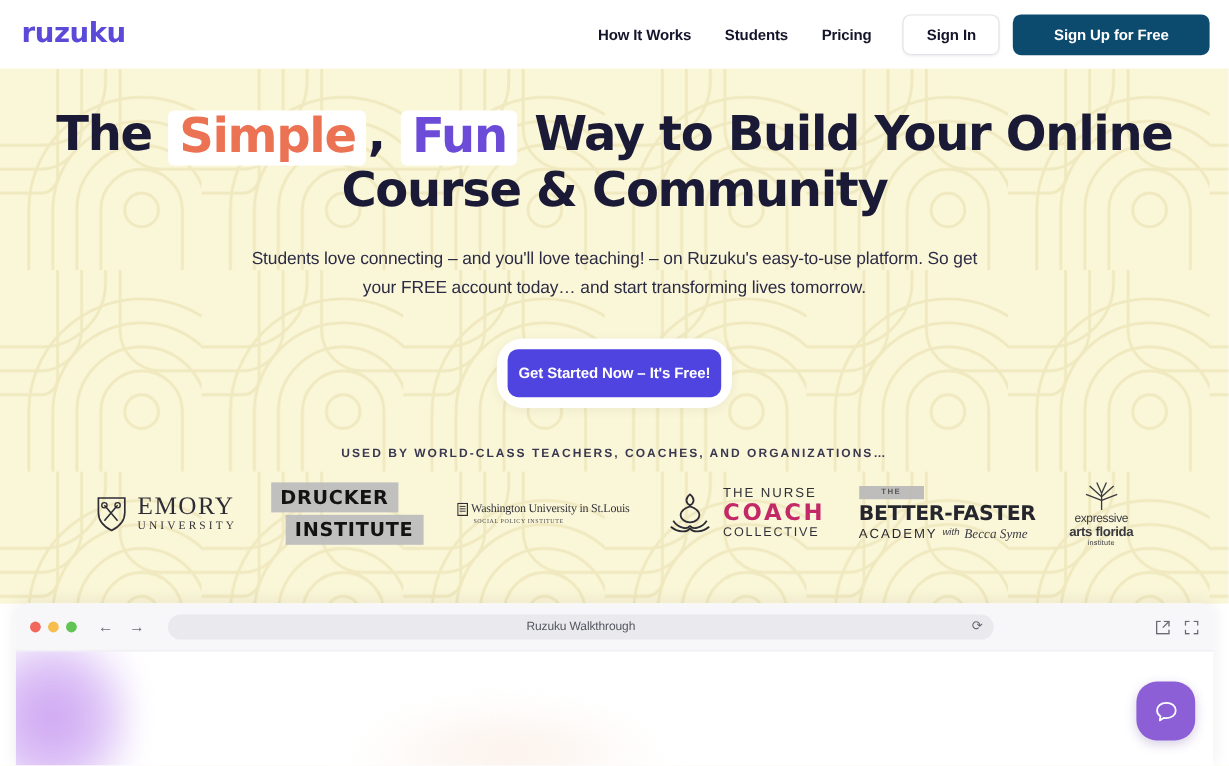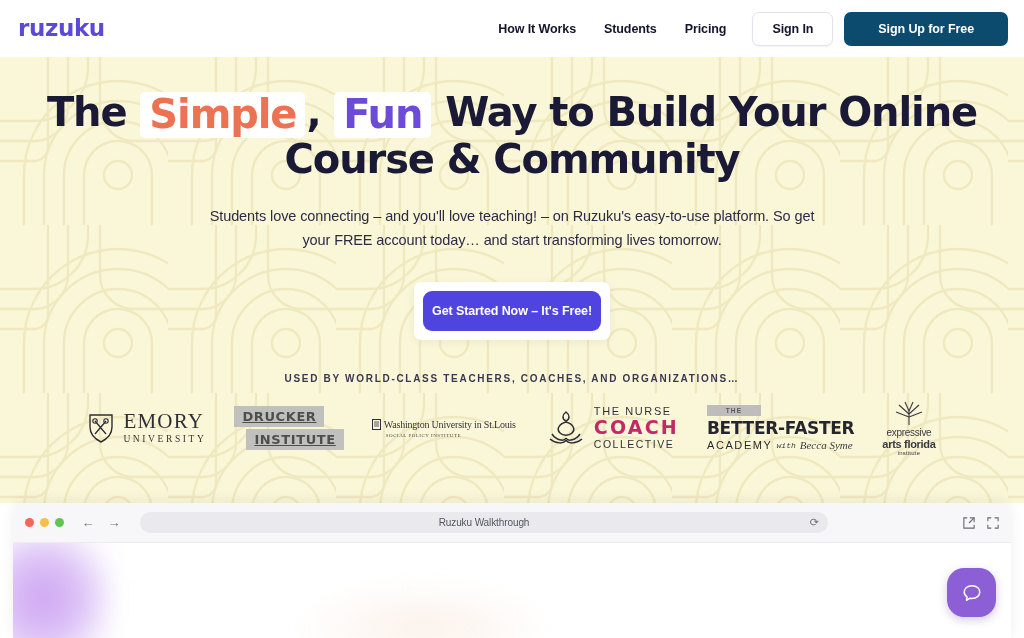--- a/index.html
+++ b/index.html
@@ -119,21 +119,21 @@
     max-width: 620px;
     margin-left: auto;
     margin-right: auto;
     letter-spacing: -0.1px;
   }
 
   .cta-wrap {
     margin: 29px auto 0 auto;
     width: 196px;
     background: #ffffff;
-    border-radius: 7px;
+    border-radius: 22px;
     padding: 9px;
     box-shadow: 0 2px 10px rgba(40,30,10,0.06);
   }
   .cta-btn {
     display: block;
     width: 100%;
     background: #4f44e0;
     color: #ffffff;
     border: none;
     border-radius: 9px;
@@ -184,27 +184,26 @@
     font-size: 9.5px;
     letter-spacing: 2.6px;
     color: #1d1d28;
     margin-top: 3px;
   }
 
   
   .drucker { flex-direction: column; align-items: flex-start; }
   .dr-box {
     background: #bcbcbc;
-    color: #404040;
-    font-weight: 700;
-    font-size: 13px;
+    color: #000000;
+    font-weight: 700;
+    font-size: 16px;
     letter-spacing: 0.6px;
     padding: 3px 8px;
     font-family: "DejaVu Sans", sans-serif;
-    text-decoration: underline;
   }
   .dr-box2 { margin-top: 2px; margin-left: 12px; }
 
   
   .washu { flex-direction: column; align-items: flex-start; }
   .wu-row { display: flex; align-items: flex-start; gap: 3px; }
   .wu-name {
     font-family: "Liberation Serif", serif;
     font-size: 10px;
     color: #1d1d28;
@@ -239,23 +238,23 @@
     width: 54px;
   }
   .bf-main {
     font-size: 17px;
     font-weight: 700;
     letter-spacing: -0.3px;
     color: #14141f;
     margin-top: 2px;
     font-family: "DejaVu Sans", sans-serif;
   }
-  .bf-row { display: flex; align-items: center; gap: 4px; margin-top: 1px; }
+  .bf-row { display: flex; align-items: flex-start; gap: 4px; margin-top: 1px; }
   .bf-acad { font-size: 11px; letter-spacing: 1.6px; color: #14141f; font-weight: 400; }
-  .bf-with { font-family: Liberation Mono, monospace; font-style: italic; font-size: 8px; color: #2c2c38; }
+  .bf-with { font-family: Liberation Sans, sans-serif; font-style: italic; font-size: 8px; color: #2c2c38; }
   .bf-becca { font-family: "Liberation Serif", serif; font-style: italic; font-size: 11px; color: #2c2c38; }
 
   
   .expr { flex-direction: column; align-items: center; }
   .ea-txt { text-align: center; line-height: 1.05; margin-top: 2px; }
   .ea-1 { font-size: 10px; color: #2a2a35; letter-spacing: -0.3px; }
   .ea-2 { font-size: 11px; color: #2a2a35; font-weight: 600; letter-spacing: -0.3px; }
   .ea-3 { font-size: 6px; color: #2a2a35; letter-spacing: 0.2px; }
 
   

